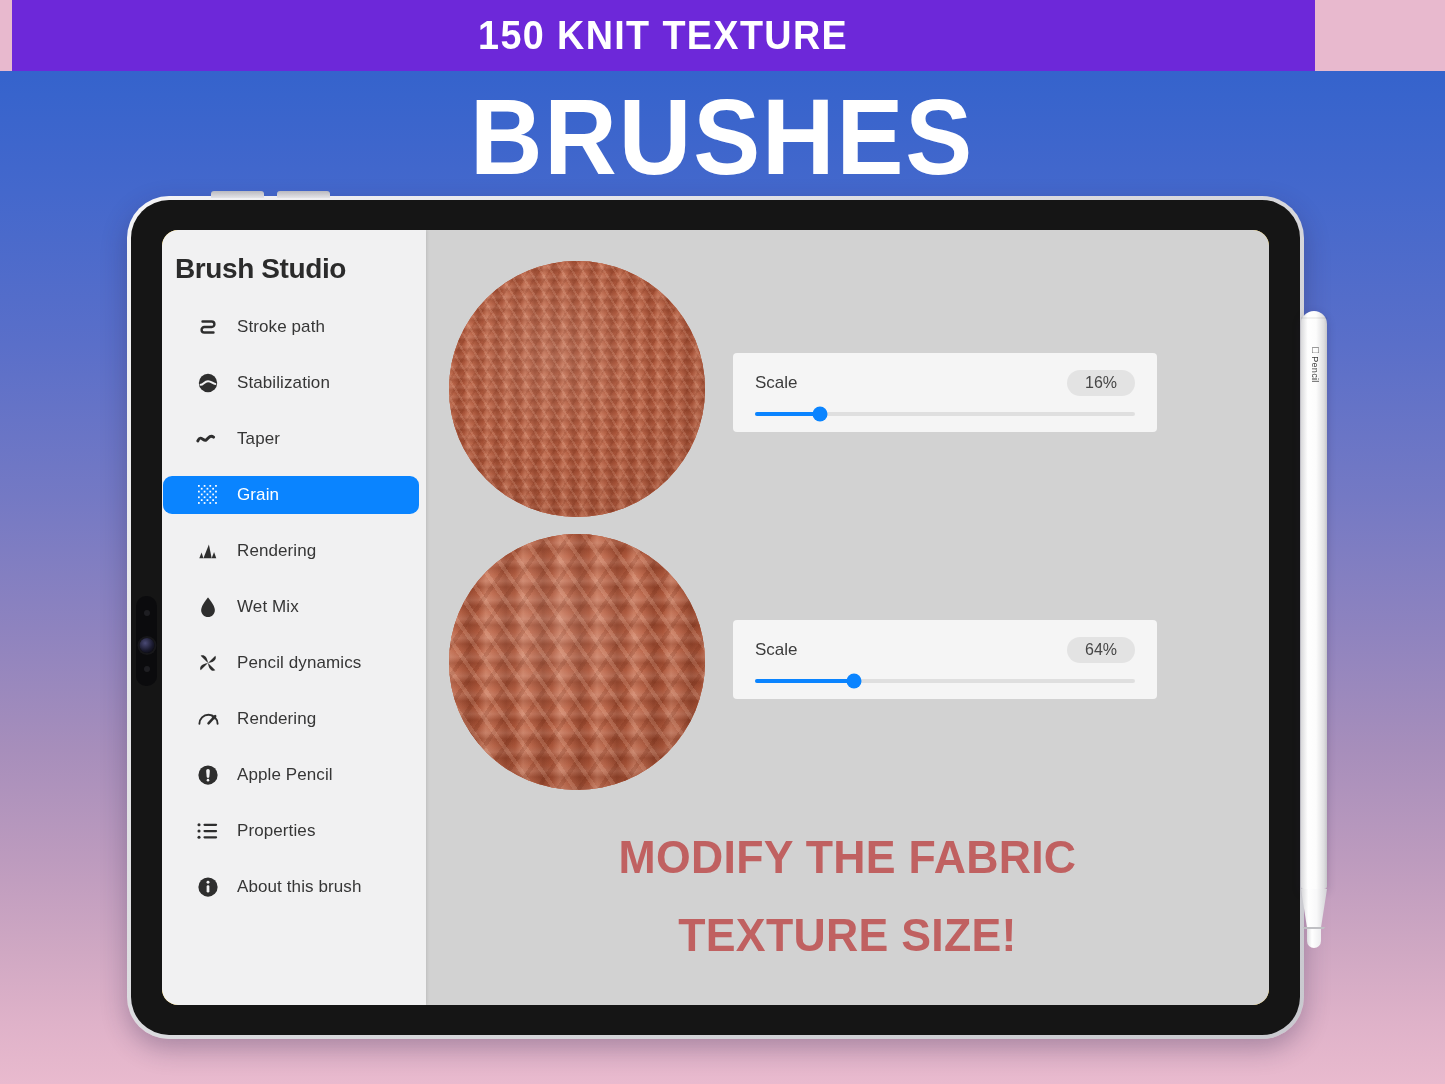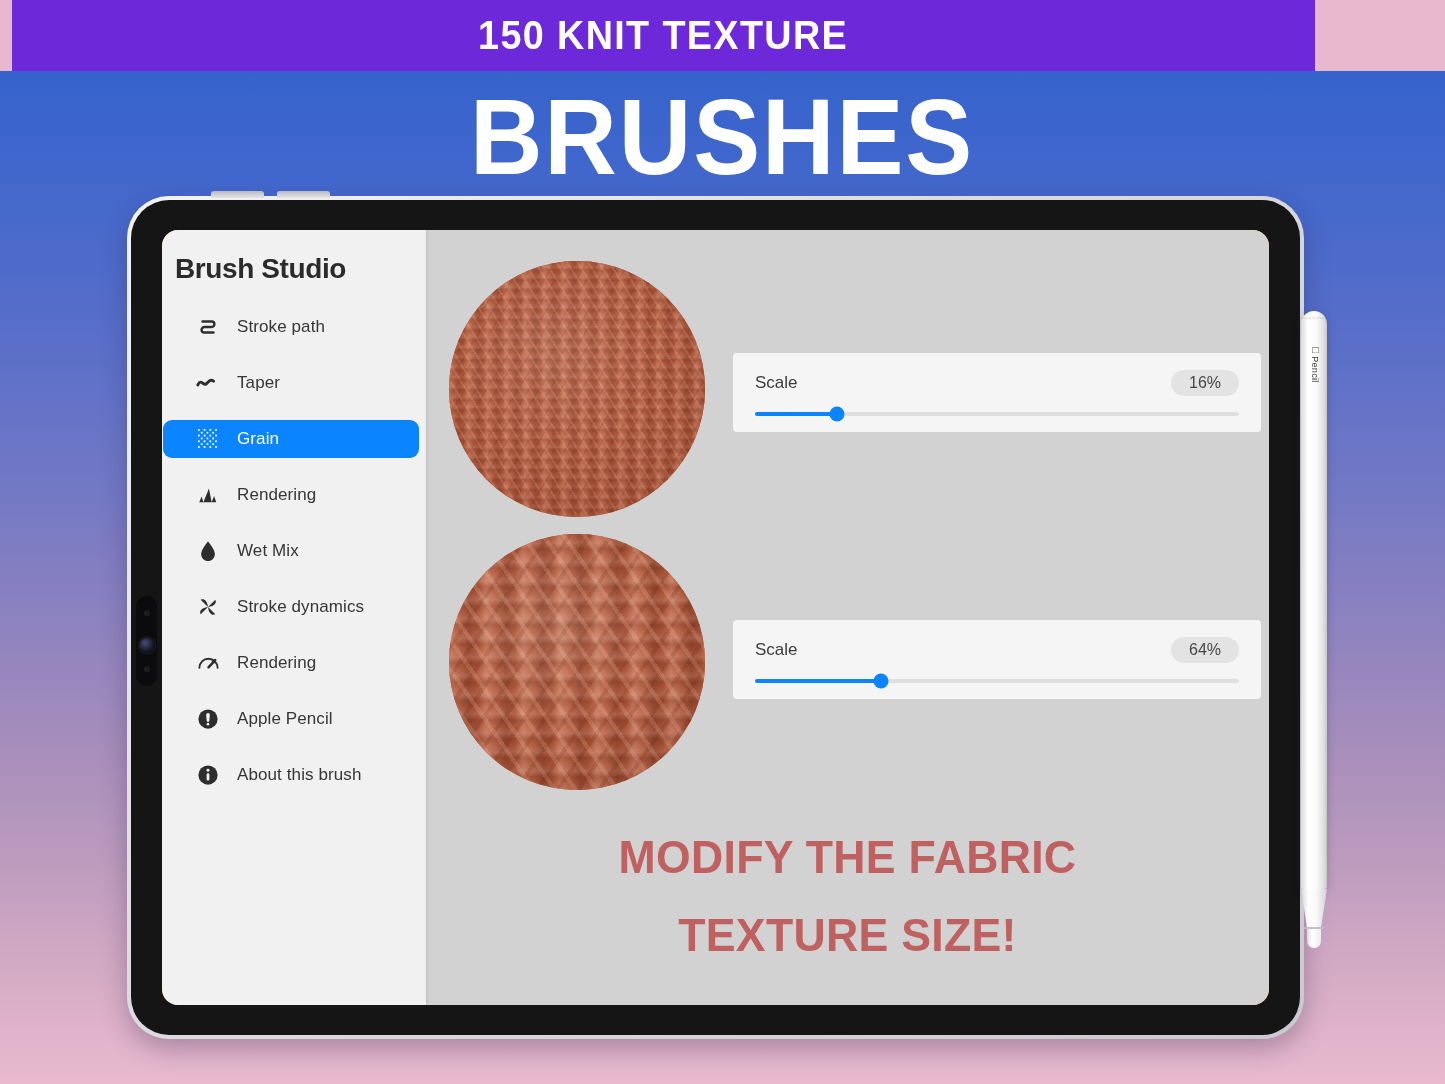--- a/index.html
+++ b/index.html
@@ -212,21 +212,21 @@
       repeating-linear-gradient(-55deg, rgba(110,40,18,0.18) 0px, rgba(110,40,18,0.18) 4px, transparent 4px, transparent 17px);
   }
   .knit .shade{
     position:absolute; inset:0;
     background:radial-gradient(circle at 42% 36%, rgba(255,255,255,0.10) 0%, rgba(0,0,0,0.00) 45%, rgba(60,18,6,0.17) 100%);
   }
 
   
   .slider-card{
     position:absolute;
-    left:307px; width:528px;
+    left:307px; width:424px;
     background:#F5F5F5;
     border-radius:4px;
     padding:17px 22px 14px 22px;
   }
   .slider-card.c1{ top:123px; height:79px; }
   .slider-card.c2{ top:390px; height:79px; }
   .slider-row{
     display:flex; align-items:center; justify-content:space-between;
   }
   .slider-label{ font-size:17px; color:#3C3C3C; }
@@ -345,20 +345,29 @@
     <div class="sidebar">
       <div class="sidebar-title">Brush Studio</div>
       <div class="menu" id="menu-root">
           <div class="menu-item">
             <span class="menu-icon">
               <svg width="22" height="22" viewBox="0 0 24 24" fill="none" stroke="currentColor" stroke-width="2.6" stroke-linecap="round" stroke-linejoin="round">
                 <path d="M6 6h10a3 3 0 0 1 0 6H8a3 3 0 0 0 0 6h10"></path>
               </svg>
             </span>
             <span class="menu-label">Stroke path</span>
+          </div>
+          <div class="menu-item">
+            <span class="menu-icon">
+              <svg width="22" height="22" viewBox="0 0 24 24">
+                <circle cx="12" cy="12" r="10" fill="currentColor"></circle>
+                <path d="M4 14c3 0 4-4 8-4s5 3 8 3" stroke="#F1F1F2" stroke-width="2.2" fill="none" stroke-linecap="round"></path>
+              </svg>
+            </span>
+            <span class="menu-label">Stabilization</span>
           </div>
           <div class="menu-item">
             <span class="menu-icon">
               <svg width="24" height="22" viewBox="0 0 26 18">
                 <path d="M2 11c3-7 6 1 9-1s4-6 8-3" stroke="currentColor" stroke-width="3.2" fill="none" stroke-linecap="round"></path>
               </svg>
             </span>
             <span class="menu-label">Taper</span>
           </div>
           <div class="menu-item active">
@@ -412,41 +421,54 @@
               </svg>
             </span>
             <span class="menu-label">Wet Mix</span>
           </div>
           <div class="menu-item">
             <span class="menu-icon">
               <svg width="22" height="22" viewBox="0 0 24 24" fill="currentColor">
                 <path d="M12 12L4 4c3-1.5 7 0 8 8zM12 12l8-8c1.5 3 0 7-8 8zM12 12l8 8c-3 1.5-7 0-8-8zM12 12l-8 8c-1.5-3 0-7 8-8z"></path>
               </svg>
             </span>
-            <span class="menu-label">Stroke dynamics</span>
+            <span class="menu-label">Pencil dynamics</span>
           </div>
           <div class="menu-item">
             <span class="menu-icon">
               <svg width="23" height="20" viewBox="0 0 24 20" fill="none" stroke="currentColor" stroke-width="2" stroke-linecap="round">
                 <path d="M2.5 15A9.5 9.5 0 0 1 21.5 15"></path>
                 <path d="M12 14.5l7-7.5" stroke-width="2.6"></path>
                 <path d="M19.3 6.3l-4.6 1.2 3.4 3.4z" fill="currentColor" stroke="none"></path>
               </svg>
             </span>
             <span class="menu-label">Rendering</span>
           </div>
           <div class="menu-item">
             <span class="menu-icon">
               <svg width="22" height="22" viewBox="0 0 24 24">
                 <circle cx="12" cy="12" r="10.5" fill="currentColor"></circle>
                 <path d="M12 5.4c1.2 0 2 .9 2 2.1l-.5 6.2c-.1.9-.6 1.5-1.5 1.5s-1.4-.6-1.5-1.5L10 7.5c0-1.2.8-2.1 2-2.1z" fill="#F1F1F2"></path>
                 <circle cx="12" cy="17.6" r="1.4" fill="#F1F1F2"></circle>
               </svg>
             </span>
             <span class="menu-label">Apple Pencil</span>
+          </div>
+          <div class="menu-item">
+            <span class="menu-icon">
+              <svg width="22" height="18" viewBox="0 0 24 18" fill="currentColor">
+                <circle cx="2.2" cy="2.2" r="1.7"></circle>
+                <circle cx="2.2" cy="9" r="1.7"></circle>
+                <circle cx="2.2" cy="15.8" r="1.7"></circle>
+                <rect x="7" y="1" width="15" height="2.5" rx="1.2"></rect>
+                <rect x="7" y="7.8" width="15" height="2.5" rx="1.2"></rect>
+                <rect x="7" y="14.6" width="15" height="2.5" rx="1.2"></rect>
+              </svg>
+            </span>
+            <span class="menu-label">Properties</span>
           </div>
           <div class="menu-item">
             <span class="menu-icon">
               <svg width="22" height="22" viewBox="0 0 24 24">
                 <circle cx="12" cy="12" r="10.5" fill="currentColor"></circle>
                 <circle cx="12" cy="6.9" r="1.6" fill="#F1F1F2"></circle>
                 <rect x="10.5" y="10" width="3" height="8" rx="1.5" fill="#F1F1F2"></rect>
               </svg>
             </span>
             <span class="menu-label">About this brush</span>

